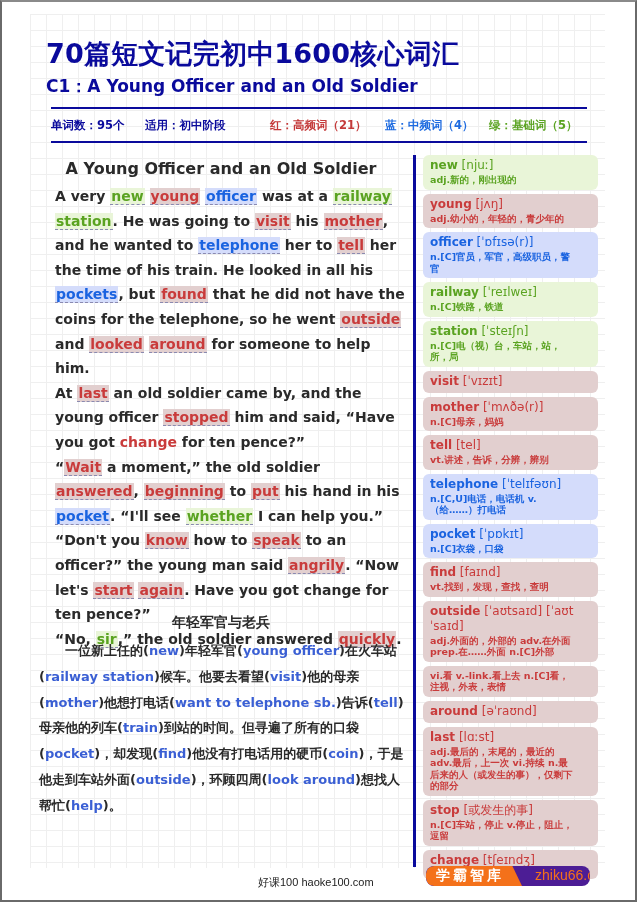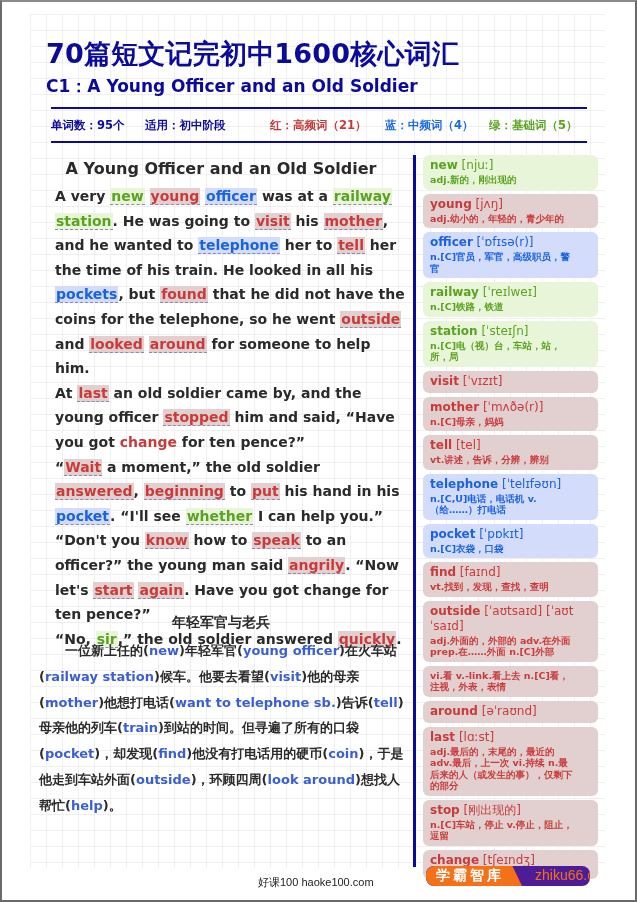--- a/index.html
+++ b/index.html
@@ -138,21 +138,21 @@
       <div class="def">vi.看 v.-link.看上去 n.[C]看，注视，外表，表情</div>
     </div>
     <div class="card r">
       <div class="hw"><span>around</span><span class="ph"> [əˈraʊnd]</span></div>
     </div>
     <div class="card r">
       <div class="hw"><span>last</span><span class="ph"> [lɑːst]</span></div>
       <div class="def">adj.最后的，末尾的，最近的 adv.最后，上一次 vi.持续 n.最后来的人（或发生的事），仅剩下的部分</div>
     </div>
     <div class="card r">
-      <div class="hw"><span>stop</span><span class="ph"> [刚出现的]</span></div>
+      <div class="hw"><span>stop</span><span class="ph"> [或发生的事]</span></div>
       <div class="def">n.[C]车站，停止 v.停止，阻止，逗留</div>
     </div>
     <div class="card r" style="height: 22px;">
       <div class="hw"><span>change</span><span class="ph"> [tʃeɪndʒ]</span></div>
     </div>
   </div>
 
 <div class="footer">好课100   haoke100.com</div>
 <div class="badge">
   <div class="left"></div>

